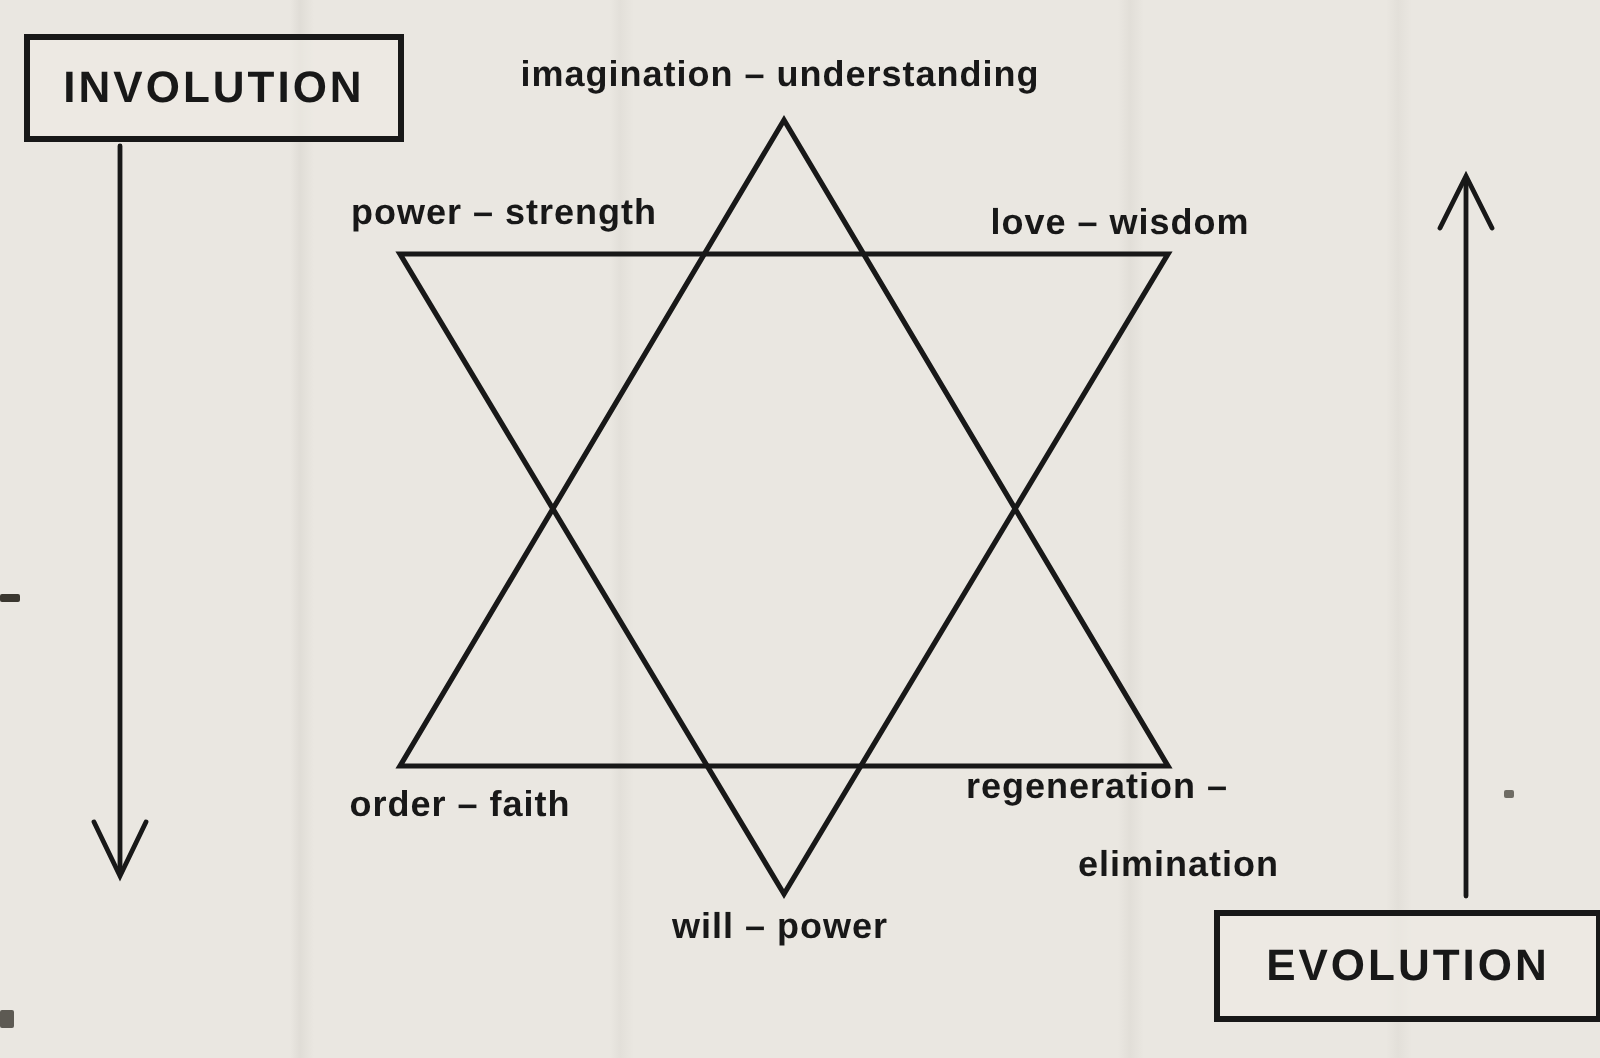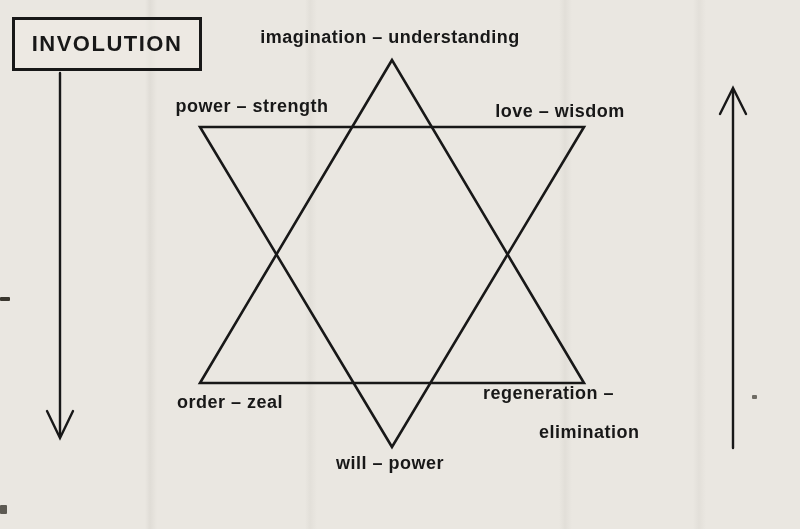--- a/index.html
+++ b/index.html
@@ -60,28 +60,31 @@
     <g fill="none" stroke="#181818" stroke-width="2.4" stroke-linecap="round">
       <line x1="733" y1="448" x2="733" y2="90"></line>
       <polyline points="720,114 733,88 746,114"></polyline>
     </g>
   </svg>
 
   <div class="box box-involution">
     <span>INVOLUTION</span>
   </div>
 
+  <div class="box box-evolution">
+    <span>EVOLUTION</span>
+  </div>
 
   <div class="label centered" style="left:390px;top:27px;">imagination – understanding</div>
 
   <div class="label centered" style="left:252px;top:96px;">power – strength</div>
 
   <div class="label centered" style="left:548px;top:101px;margin-left:12px;">love – wisdom</div>
 
-  <div class="label centered" style="left:230px;top:392px;">order – zeal</div>
+  <div class="label centered" style="left:230px;top:392px;">order – faith</div>
 
   <div class="label" style="left:483px;top:383px;">regeneration –</div>
   <div class="label" style="left:515px;top:422px;margin-left:24px;">elimination</div>
 
   <div class="label centered" style="left:390px;top:453px;">will – power</div>
 
   <div class="speck speck-a"></div>
   <div class="speck speck-b"></div>
   <div class="speck speck-c"></div>
 

